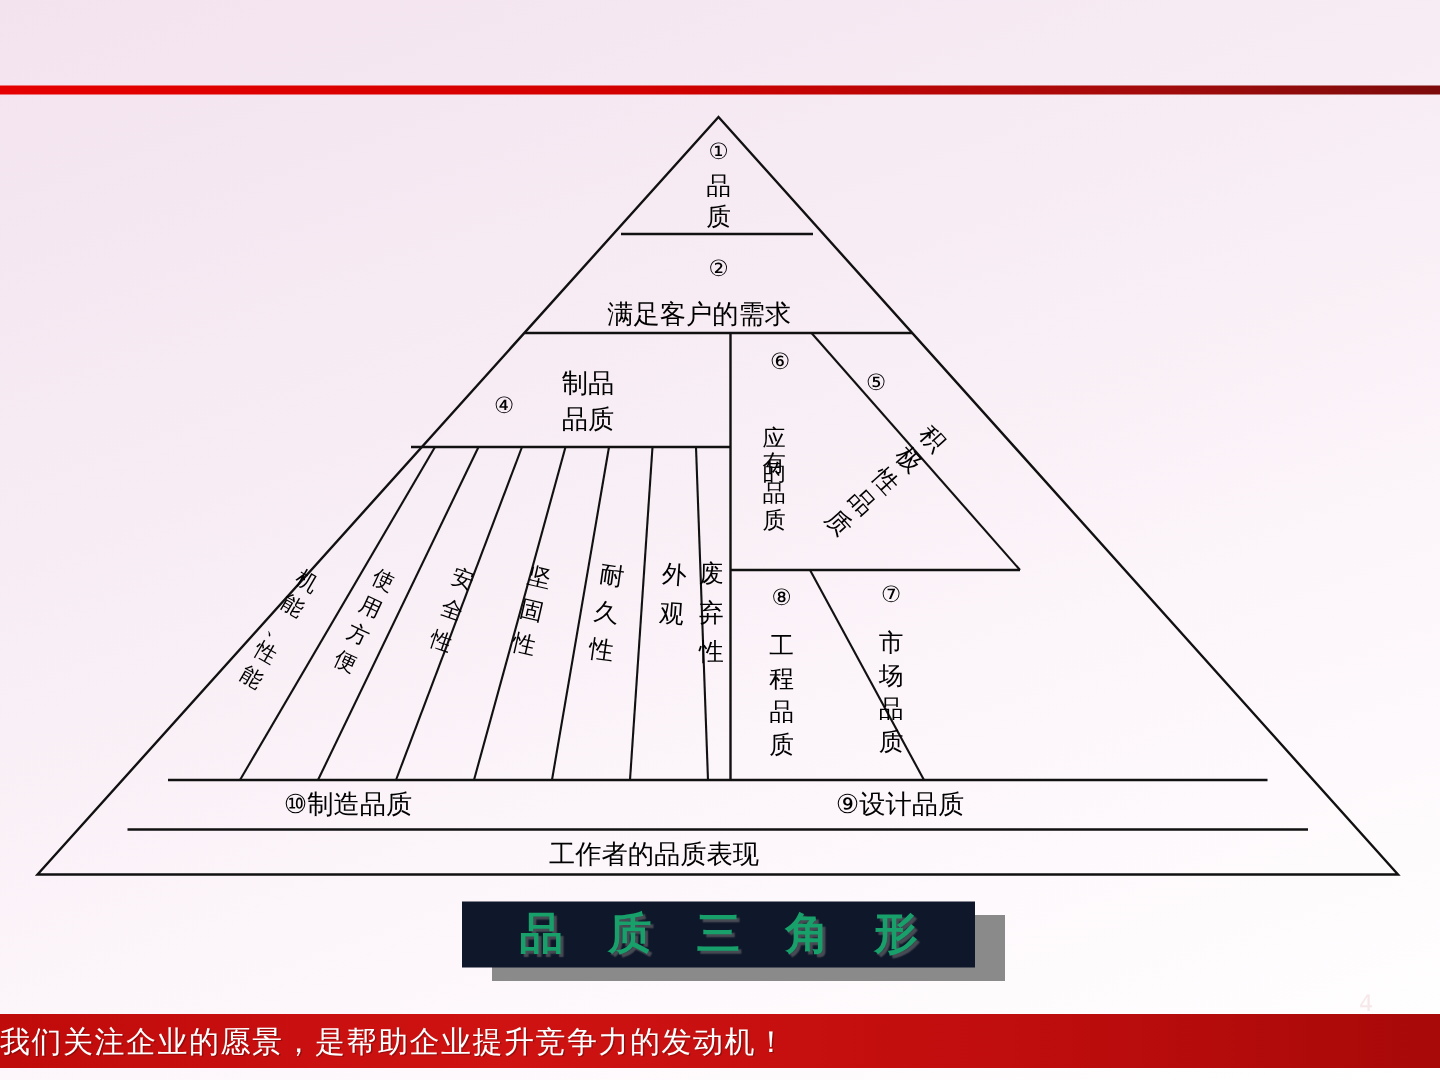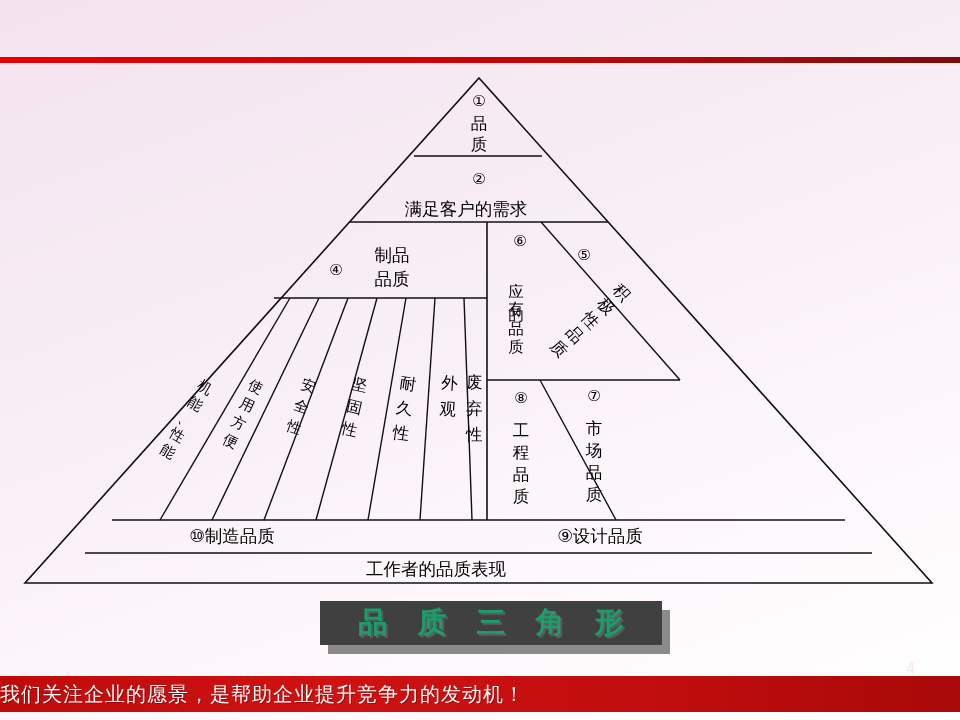--- a/index.html
+++ b/index.html
@@ -33,22 +33,22 @@
   .t17{font-size:17.5px;}
   .t14{font-size:14.5px;}
   .vtxt{font-size:15.5px;}
 
   
   .title-shadow{
     position:absolute;left:328px;top:610px;width:342px;height:44px;
     background:#8a8a8a;
   }
   .title-plate{
-    position:absolute;left:320px;top:601px;width:342px;height:44px;
-    background:#404040;
+    position:absolute;left:308px;top:601px;width:342px;height:44px;
+    background:#0f172a;
     display:flex;align-items:center;justify-content:center;
   }
   .title-text{
     font-size:29px;font-weight:bold;color:#17a06a;
     letter-spacing:10px;text-indent:10px;
     text-shadow:2px 2px 1px rgba(120,120,120,.55);
     font-family:"DejaVu Sans","Liberation Sans",sans-serif;
     white-space:nowrap;
   }
 

